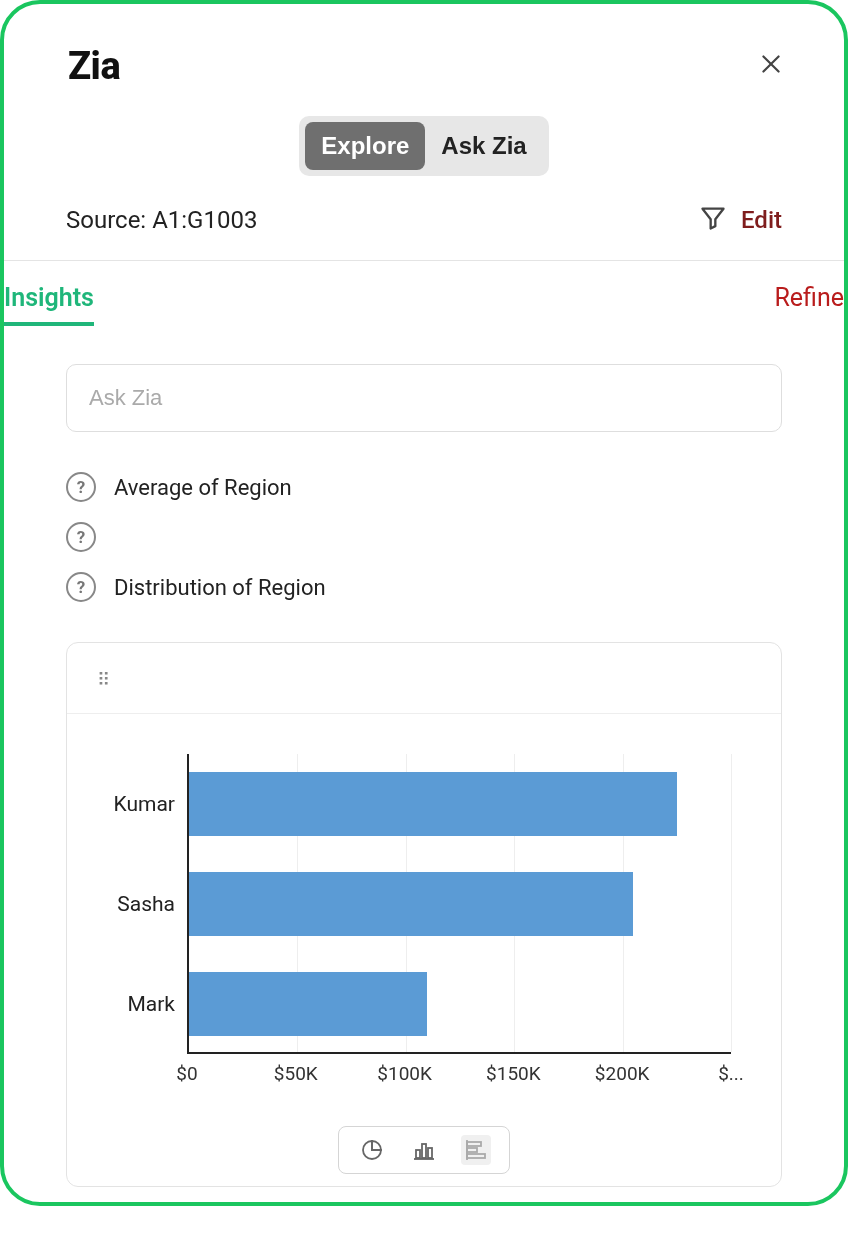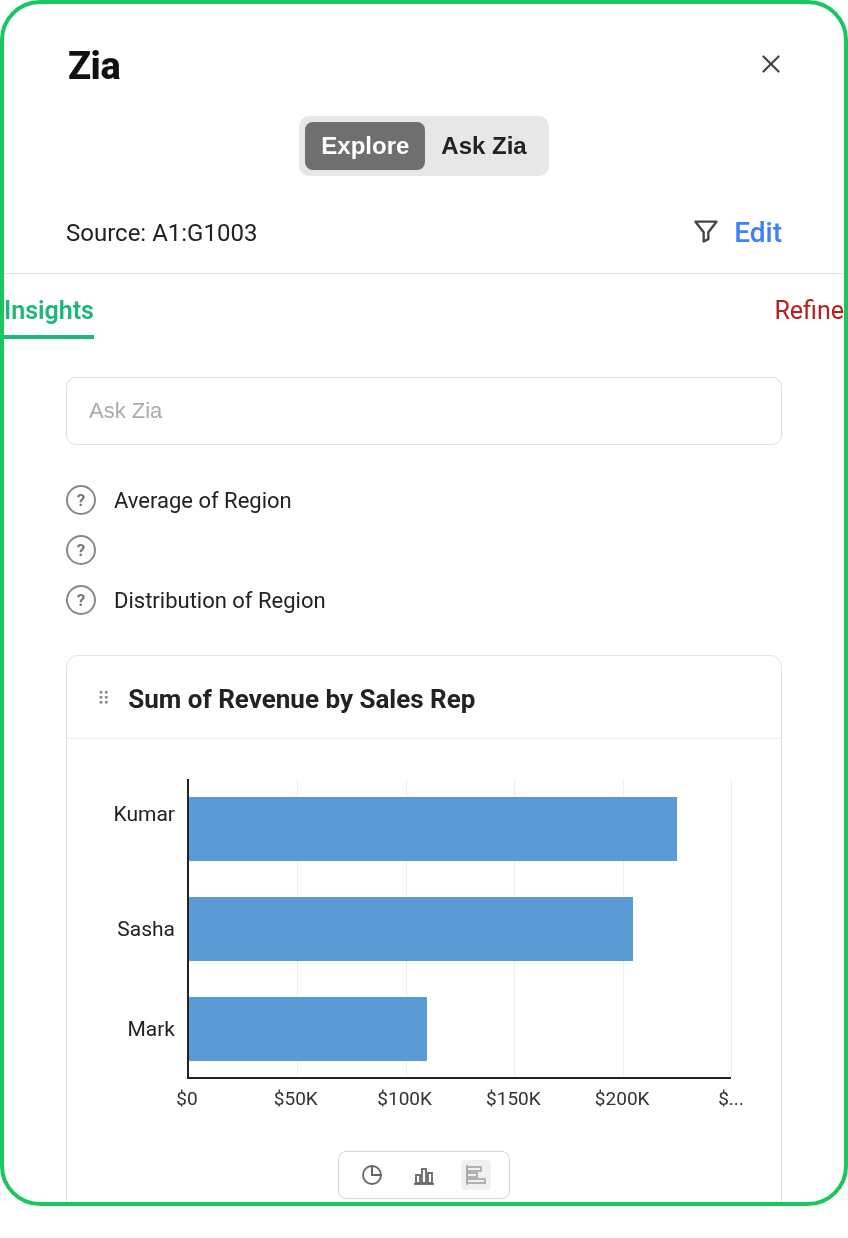--- a/index.html
+++ b/index.html
@@ -53,34 +53,34 @@
   }
   .segmented button.seg-active {
     background: #6f6f6f;
     color: #fff;
   }
   .source-row {
     display: flex;
     align-items: center;
     justify-content: space-between;
     padding: 0 62px;
-    margin-top: 40px;
+    margin-top: 28px;
   }
   .source-text {
     font-size: 24px;
     color: #222;
   }
   .source-right {
     display: flex;
     align-items: center;
     gap: 14px;
   }
   .edit-link {
-    color: #3b82f6;
-    font-size: 28px;
+    color: #7f1d1d;
+    font-size: 24px;
     font-weight: 500;
     cursor: pointer;
   }
   .divider {
     height: 1px;
     background: #e4e4e4;
     margin-top: 24px;
     width: 100%;
   }
   .subtabs {
@@ -277,31 +277,30 @@
       </div>
       <div class="suggest-item">
         <span class="q-icon">?</span>
         <span class="label">Distribution of Region</span>
       </div>
     </div>
 
     <div class="chart-card">
       <div class="chart-head">
         <span class="drag-handle">⠿</span>
-        <span class="chart-title">Sum of Revenue by Sales Rep</span>
       </div>
       <div class="chart-body">
         <div class="plot" id="plot">
             <div class="grid-v" style="left: 20%;"></div>
             <div class="grid-v" style="left: 40%;"></div>
             <div class="grid-v" style="left: 60%;"></div>
             <div class="grid-v" style="left: 80%;"></div>
             <div class="grid-v" style="left: 100%;"></div>
             <div class="hbar" style="top: 18px; width: 90%; background: rgb(91, 155, 213);"></div>
-            <div class="ylabel" style="top: 35px; margin-left: 20px;">Kumar</div>
+            <div class="ylabel" style="top: 50px; margin-left: 20px;">Kumar</div>
             <div class="hbar" style="top: 118px; width: 82%; background: rgb(91, 155, 213);"></div>
             <div class="ylabel" style="top: 150px;">Sasha</div>
             <div class="hbar" style="top: 218px; width: 44%; background: rgb(91, 155, 213);"></div>
             <div class="ylabel" style="top: 250px;">Mark</div>
           </div>
         <div class="xaxis" id="xaxis">
             <div class="xtick" style="left: 0%;">$0</div>
             <div class="xtick" style="left: 20%;">$50K</div>
             <div class="xtick" style="left: 40%;">$100K</div>
             <div class="xtick" style="left: 60%;">$150K</div>

